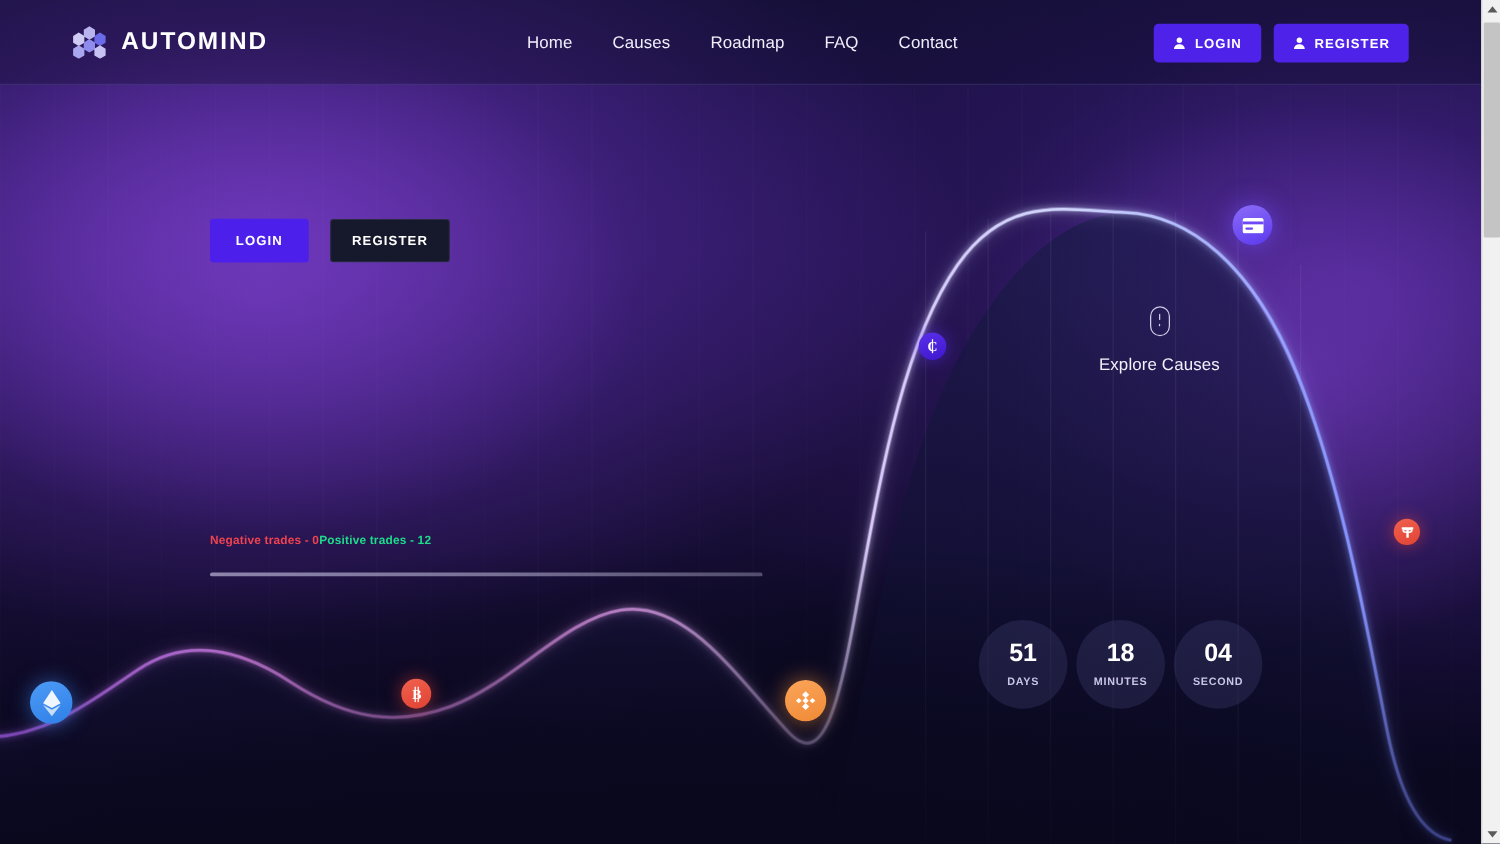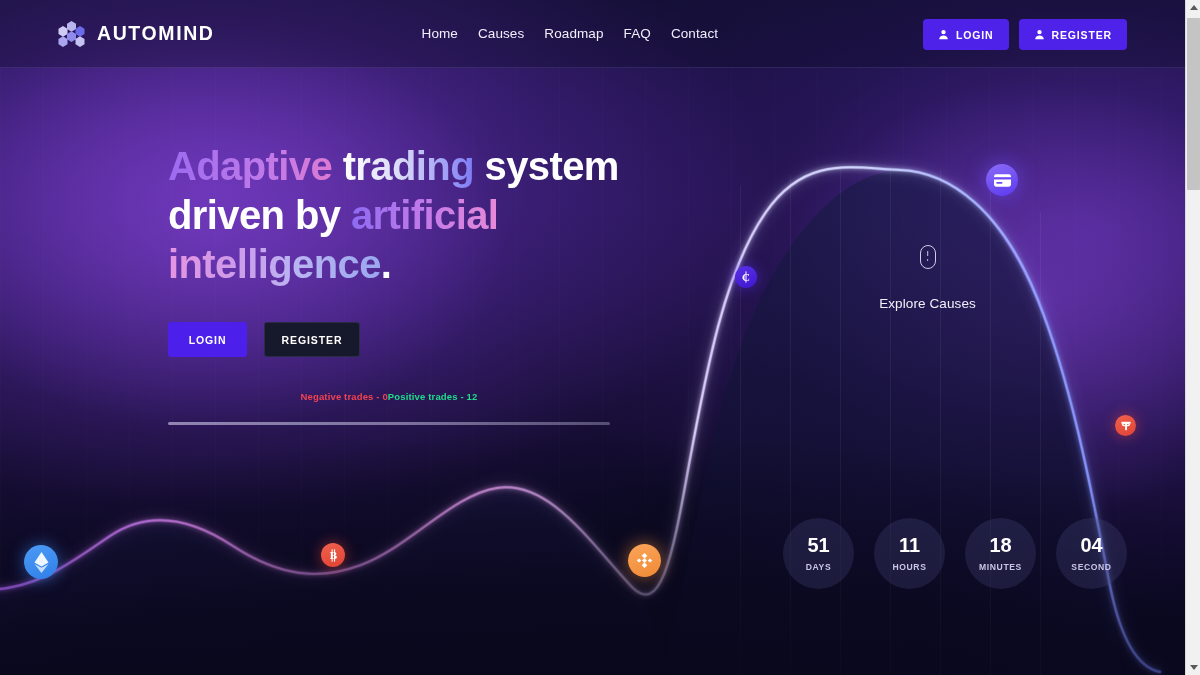--- a/index.html
+++ b/index.html
@@ -45,21 +45,21 @@
     display:flex; align-items:center;
     background:rgba(10,9,32,0.30);
     border-bottom:1px solid rgba(150,140,230,0.17);
     z-index:40;
   }
   .brand{ display:flex; align-items:center; gap:11px; margin-left:57px; }
   .brand-mark{ width:29px; height:27px; position:relative; }
   .brand-name{
     font-size:19.5px; font-weight:700; letter-spacing:1.6px; color:#fff;
   }
-  .nav{ display:flex; gap:20px; margin-left:207px;text-align:right; }
+  .nav{ display:flex; gap:32px; margin-left:207px;text-align:right; }
   .nav a{
     color:#f1eefc; font-size:13.5px; font-weight:400; text-decoration:none;
     letter-spacing:.1px;
   }
   .hdr-actions{ position:absolute; right:58px; top:19px; display:flex; gap:10px; }
   .hdr-btn{
     display:flex; align-items:center; gap:7px;
     height:31px; padding:0 15px;
     background:#4e22e8;
     border:none; border-radius:4px;
@@ -89,44 +89,44 @@
     font-family:"Liberation Sans", sans-serif;
   }
   .btn-register{
     width:96px; height:35px; background:#16182b; border:1px solid rgba(140,135,200,0.18);
     border-radius:3px; color:#fff; font-size:10.5px; font-weight:700; letter-spacing:.9px;
     cursor:pointer; font-family:"Liberation Sans", sans-serif;
   }
 
   
   .stats{ position:absolute; left:168px; top:391px; width:442px; z-index:30; }
-  .stats-top{ display:flex; justify-content:center; font-size:9.5px; font-weight:700; letter-spacing:.15px; }
+  .stats-top{ display:flex; justify-content:flex-start; font-size:9.5px; font-weight:700; letter-spacing:.15px;margin-top:36px; }
   .neg{ color:#f0434f; }
   .pos{ color:#1ddc8a; }
   .track{
     position:relative; margin-top:20px; height:3px; border-radius:2px;
     background:linear-gradient(90deg, rgba(206,202,232,0.62) 0%, rgba(206,202,232,0.52) 52%, rgba(206,202,232,0.34) 100%);
   }
   .ticks{ position:relative; height:44px; margin-top:6px; }
   .tick{ position:absolute; top:0; text-align:center; transform:translateX(-50%); }
   .tick .bar{ display:block; width:2px; height:9px; background:#e9e7f6; margin:0 auto 10px; }
   .tick .lbl{ font-size:9.4px; font-weight:700; letter-spacing:.5px; color:#fff; white-space:nowrap; }
 
   
   .explore{ position:absolute; left:850px; top:245px; width:155px; text-align:center; z-index:30; }
   .mouse-ico{ width:16px; height:24px; border:1.4px solid #cfcbe8; border-radius:8px; margin:0 auto; position:relative; }
   .mouse-ico:before{ content:""; position:absolute; left:50%; top:5px; width:1.6px; height:5px; background:#cfcbe8; transform:translateX(-50%); border-radius:1px; }
   .mouse-ico:after{ content:""; position:absolute; left:50%; top:13px; width:1.8px; height:1.8px; background:#cfcbe8; transform:translateX(-50%); border-radius:50%; }
-  .explore-label{ margin-top:27px; font-size:13.5px; color:#f2f0fb; letter-spacing:.1px; }
+  .explore-label{ margin-top:15px; font-size:13.5px; color:#f2f0fb; letter-spacing:.1px; }
 
   .ico-title{
     position:absolute; left:790px; top:470px; width:274px; text-align:center;
     font-size:15px; font-weight:600; color:#ffffff; letter-spacing:-.1px; z-index:30;
   }
-  .countdown{ position:absolute; left:783px; top:518px; display:flex; gap:20px; z-index:30; }
+  .countdown{ position:absolute; left:783px; top:496px; display:flex; gap:7px; z-index:30; }
   .cd-cell{
     width:71px; height:71px; border-radius:50%;
     background:rgba(70,68,124,0.30);
     display:flex; flex-direction:column; align-items:center; justify-content:center;
   }
   .cd-num{ font-size:20px; font-weight:700; color:#fff; line-height:1; }
   .cd-lbl{ margin-top:7px; font-size:8.6px; font-weight:700; letter-spacing:.6px; color:#c9c5e6; }
 
   
   .coin{ position:absolute; border-radius:50%; display:flex; align-items:center; justify-content:center; z-index:32; }
@@ -274,25 +274,20 @@
             <circle cx="6" cy="3.4" r="2.4"></circle>
               <path d="M1.3 11.2c0-2.6 2.1-4.2 4.7-4.2s4.7 1.6 4.7 4.2z"></path>
           </svg>
         </span>
         <span>REGISTER</span>
       </button>
     </div>
   </div>
 
   <div class="hero-left">
-    <h1 class="headline">
-      <span class="g1">Adaptive </span><span class="g2">trading </span><span class="gw">system</span><br>
-      <span class="gw">driven by </span><span class="g3">artificial</span><br>
-      <span class="g4">intelligence</span><span class="dot">.</span>
-    </h1>
 
     <div class="cta-row">
       <button class="btn-login">LOGIN</button>
       <button class="btn-register">REGISTER</button>
     </div>
   </div>
 
   <div class="stats">
     <div class="stats-top">
       <span class="neg">Negative trades - 0</span>
@@ -303,24 +298,20 @@
 
   <div class="explore">
     <div class="mouse-ico"></div>
     <div class="explore-label">Explore Causes</div>
   </div>
 
   <div class="countdown">
     <div class="cd-cell">
       <span class="cd-num">51</span>
       <span class="cd-lbl">DAYS</span>
-    </div>
-    <div class="cd-cell">
-      <span class="cd-num">11</span>
-      <span class="cd-lbl">HOURS</span>
     </div>
     <div class="cd-cell">
       <span class="cd-num">18</span>
       <span class="cd-lbl">MINUTES</span>
     </div>
     <div class="cd-cell">
       <span class="cd-num">04</span>
       <span class="cd-lbl">SECOND</span>
     </div>
   </div>

